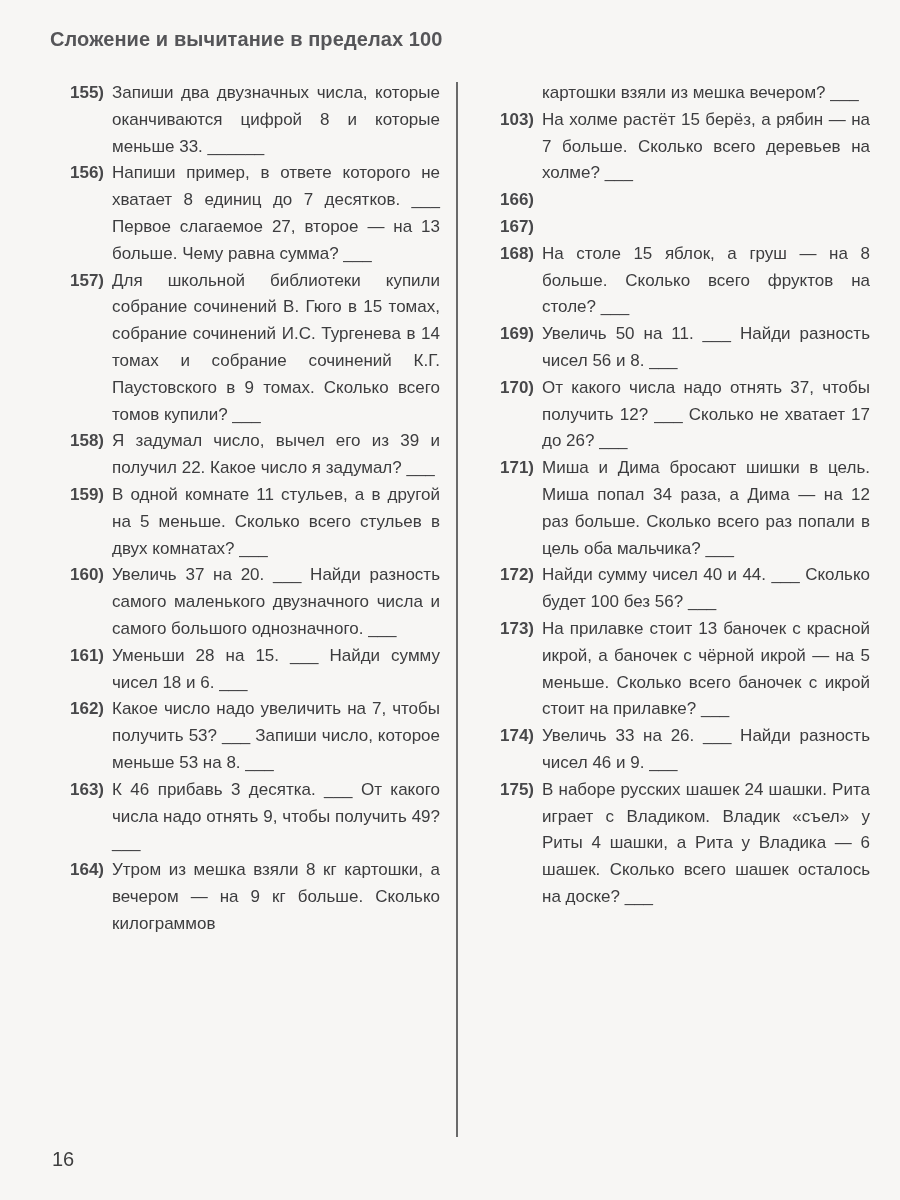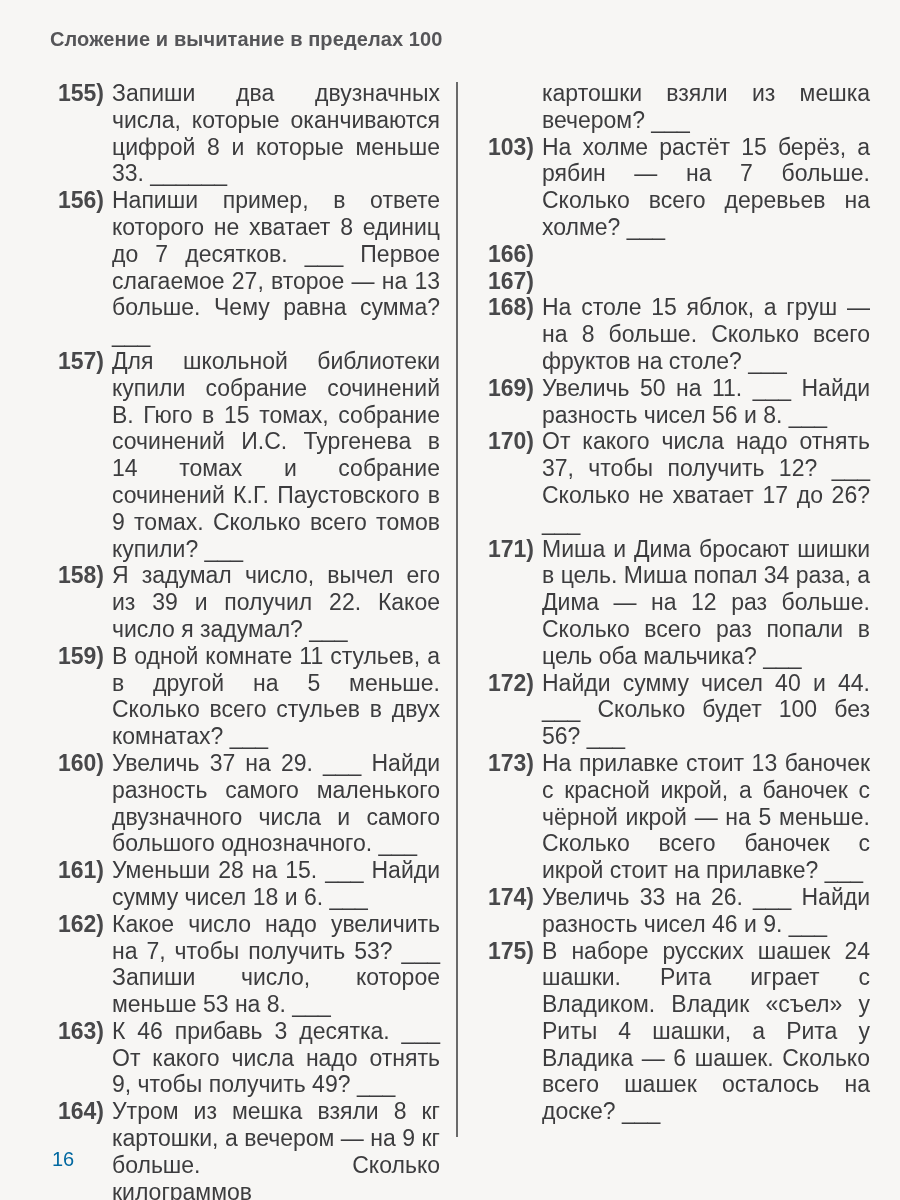--- a/index.html
+++ b/index.html
@@ -19,33 +19,33 @@
     position: absolute; top: 80px; width: 400px;
   }
   .col-left { left: 40px; }
   .col-right { left: 470px; }
   .divider {
     position: absolute; left: 456px; top: 82px; width: 1.5px; height: 1055px;
     background: #6a6a6a;
   }
   .task {
     display: flex; align-items: flex-start;
-    font-size: 23px; line-height: 26.8px;
+    font-size: 17px; line-height: 26.8px;
   }
   .num {
     flex: 0 0 72px; text-align: right; padding-right: 8px;
     font-weight: bold; color: #48484a; box-sizing: border-box;
   }
   .text {
     flex: 1; text-align: justify; text-align-last: left;
     color: #3c3c3e;
   }
   .page-number {
     position: absolute; left: 52px; top: 1148px;
-    font-size: 20px; color: #0369a1;
+    font-size: 20px; color: #404040;
   }
 </style>
 </head>
 <body>
 
 <h1 class="page-title">Сложение и вычитание в пределах 100</h1>
 
 <div class="col col-left">
   <div class="task">
       <span class="num">155)</span>
@@ -62,21 +62,21 @@
   <div class="task">
       <span class="num">158)</span>
       <span class="text">Я задумал число, вычел его из 39 и получил 22. Какое число я задумал? ___</span>
     </div>
   <div class="task">
       <span class="num">159)</span>
       <span class="text">В одной комнате 11 стульев, а в другой на 5 меньше. Сколько всего стульев в двух комнатах? ___</span>
     </div>
   <div class="task">
       <span class="num">160)</span>
-      <span class="text">Увеличь 37 на 29. ___ Найди разность самого маленького двузначного числа и самого большого однозначного. ___</span>
+      <span class="text">Увеличь 37 на 20. ___ Найди разность самого маленького двузначного числа и самого большого однозначного. ___</span>
     </div>
   <div class="task">
       <span class="num">161)</span>
       <span class="text">Уменьши 28 на 15. ___ Найди сумму чисел 18 и 6. ___</span>
     </div>
   <div class="task">
       <span class="num">162)</span>
       <span class="text">Какое число надо увеличить на 7, чтобы получить 53? ___ Запиши число, которое меньше 53 на 8. ___</span>
     </div>
   <div class="task">

